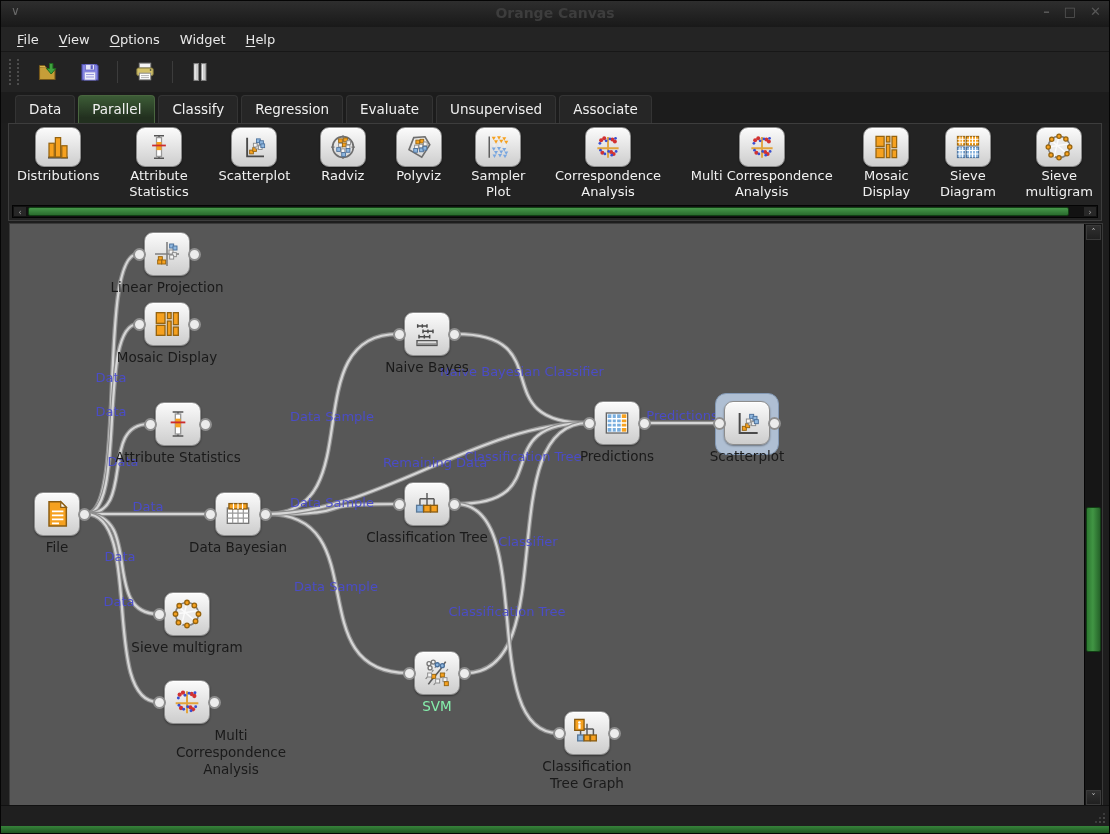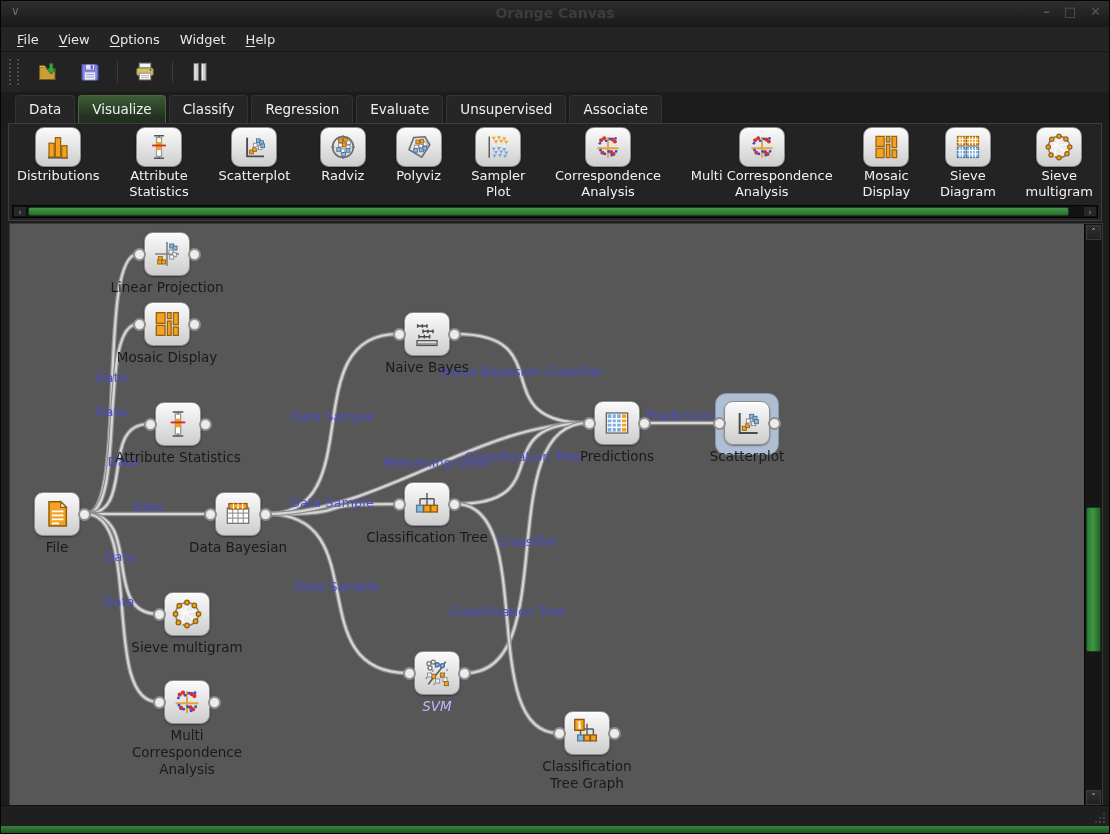--- a/index.html
+++ b/index.html
@@ -133,21 +133,21 @@
             <rect x="6" y="3.5" width="4.6" height="17" fill="#cdcdcd" stroke="#7e7e7e"></rect>
             <rect x="13.4" y="3.5" width="4.6" height="17" fill="#cdcdcd" stroke="#7e7e7e"></rect>
             <path d="M7 4.5 V19.5 M14.4 4.5 V19.5" stroke="#f2f2f2" stroke-width="1.2"></path>
           </svg>
         </div>
       </div>
   </div>
 
   <div class="tabbar" id="tabbar">
       <div class="tab">Data</div>
-      <div class="tab active">Visualize</div>
+      <div class="tab active">Parallel</div>
       <div class="tab">Classify</div>
       <div class="tab">Regression</div>
       <div class="tab">Evaluate</div>
       <div class="tab">Unsupervised</div>
       <div class="tab">Associate</div>
     </div>
 
   <div class="widgetbar">
     <div class="wrow" id="wrow">
         <div class="witem">
@@ -512,21 +512,21 @@
               <circle cx="18" cy="5" r="1.1" fill="#3a4fd0"></circle>
               <circle cx="6" cy="14.5" r="1.1" fill="#3a4fd0"></circle>
               <circle cx="9.5" cy="17.5" r="1.1" fill="#3a4fd0"></circle>
               <circle cx="12.5" cy="15.5" r="1.1" fill="#3a4fd0"></circle>
               <circle cx="15" cy="18.5" r="1.1" fill="#3a4fd0"></circle>
               <circle cx="18.5" cy="15.5" r="1.1" fill="#3a4fd0"></circle>
             </svg>
           </div>
           <div class="dot l"></div>
           <div class="dot r"></div>
-          <div class="nlabel" style="color: rgb(26, 26, 26);">Multi
+          <div class="nlabel" style="color: rgb(26, 26, 26); margin-left: 44px;">Multi
 Correspondence
 Analysis</div>
         </div>
         <div class="node" style="left: 394px; top: 88px;">
           <div class="ibox">
             <svg viewBox="0 0 24 24" width="34" height="32">
               <path d="M5 6 H12 M5 4.6 V7.4 M12 4.6 V7.4 M8.5 4.6 V7.4 M9 10 H16.5 M9 8.6 V11.4 M16.5 8.6 V11.4 M12.7 8.6 V11.4 M6 14 H14 M6 12.6 V15.4 M14 12.6 V15.4 M10 12.6 V15.4" stroke="#4a4a4a" stroke-width="1.1" fill="none"></path>
               <rect x="4.5" y="17" width="15" height="3.6" fill="#f2f2f2" stroke="#555"></rect>
               <path d="M6 18.6 V20.4 M7.5 18.6 V20.4 M9 18.6 V20.4 M10.5 18.6 V20.4 M12 18.6 V20.4 M13.5 18.6 V20.4 M15 18.6 V20.4 M16.5 18.6 V20.4 M18 18.6 V20.4" stroke="#555" stroke-width="0.8"></path>
             </svg>
@@ -593,21 +593,21 @@
               <rect x="8" y="13" width="3" height="3" fill="#f6a11f" stroke="#96640f" stroke-width="0.7"></rect>
               <rect x="14.5" y="12" width="3" height="3" fill="#f6a11f" stroke="#96640f" stroke-width="0.7"></rect>
               <rect x="11" y="16.5" width="3" height="3" fill="#f4f4f4" stroke="#888" stroke-width="0.7"></rect>
               <rect x="16.5" y="15.5" width="3" height="3" fill="#f4f4f4" stroke="#888" stroke-width="0.7"></rect>
               <rect x="5" y="12" width="3" height="3" fill="#f4f4f4" stroke="#888" stroke-width="0.7"></rect>
               <rect x="17.5" y="18.5" width="3" height="3" fill="#f6a11f" stroke="#96640f" stroke-width="0.7"></rect>
             </svg>
           </div>
           <div class="dot l"></div>
           <div class="dot r"></div>
-          <div class="nlabel" style="color: #c4b5fd; font-style: italic;">SVM</div>
+          <div class="nlabel" style="color: #86efac;">SVM</div>
         </div>
         <div class="node" style="left: 554px; top: 487px;">
           <div class="ibox">
             <svg viewBox="0 0 24 24" width="34" height="32">
               <path d="M12 5 V9 M7.2 9 H16.8 M7.2 9 V13.5 M12 9 V13.5 M16.8 9 V13.5" fill="none" stroke="#5a5a5a" stroke-width="1.1"></path>
               <rect x="5" y="13.5" width="4.4" height="4.4" fill="#8fb8e0" stroke="#5a7a9a"></rect>
               <rect x="9.8" y="13.5" width="4.4" height="4.4" fill="#f6a11f" stroke="#8a5c12"></rect>
               <rect x="14.6" y="13.5" width="4.4" height="4.4" fill="#f6a11f" stroke="#8a5c12"></rect>
               <rect x="2.8" y="1.8" width="7" height="8.2" fill="#f6a11f" stroke="#8a5c12"></rect>
               <circle cx="6.3" cy="4.1" r="1" fill="#fff"></circle>

